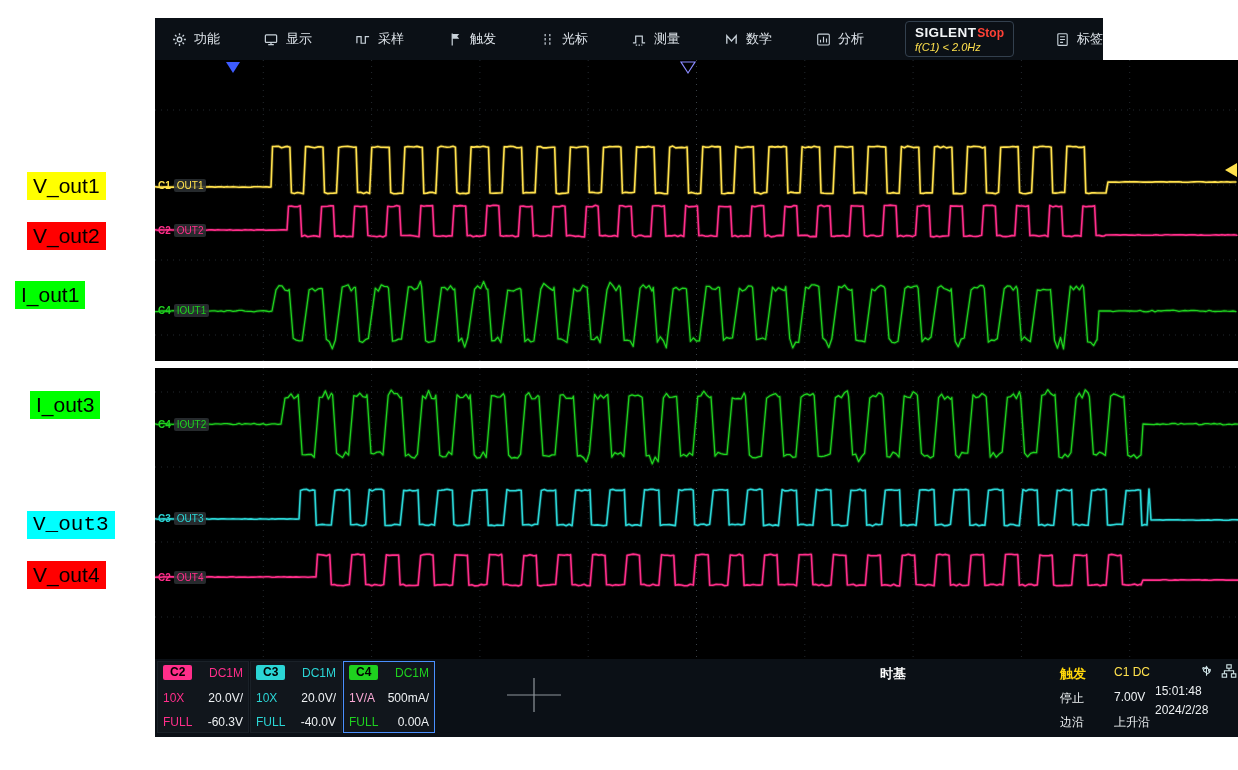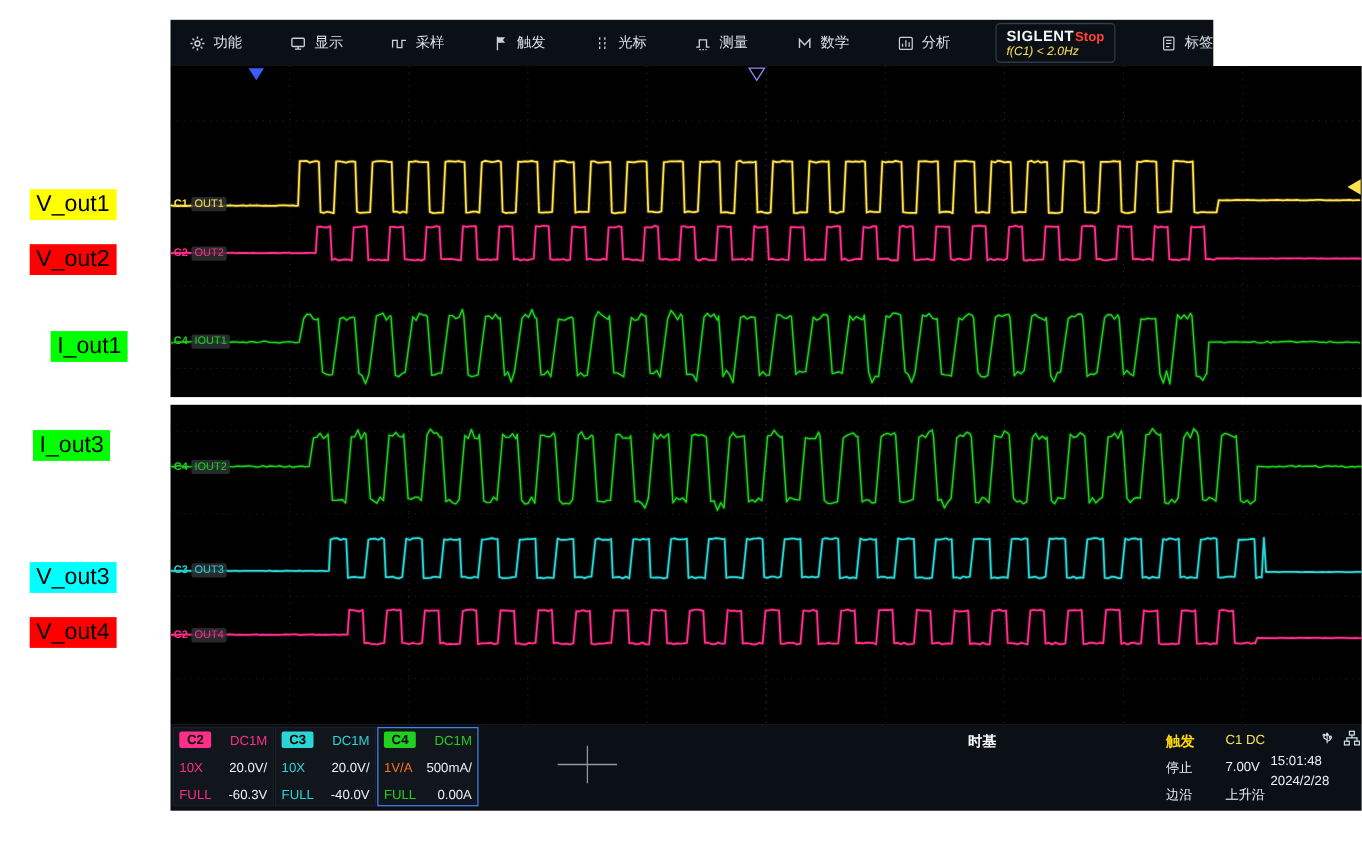--- a/index.html
+++ b/index.html
@@ -54,23 +54,23 @@
   .clock-icons{display:flex;gap:7px;justify-content:flex-end;color:#cfe3e6;height:16px;}
 </style>
 </head>
 <body>
 
 <div id="root">
 
   <div id="side-labels">
       <div class="side-label" style="left: 27px; top: 172px; background: rgb(255, 255, 0);">V_out1</div>
       <div class="side-label" style="left: 27px; top: 222px; background: rgb(255, 0, 0);">V_out2</div>
-      <div class="side-label" style="left: 46px; top: 281px; background: rgb(0, 255, 0); margin-top: 20px;">I_out1</div>
+      <div class="side-label" style="left: 15px; top: 281px; background: rgb(0, 255, 0);">I_out1</div>
       <div class="side-label" style="left: 30px; top: 391px; background: rgb(0, 255, 0);">I_out3</div>
-      <div class="side-label" style="left: 27px; top: 511px; background: rgb(0, 255, 255);">V_out3</div>
+      <div class="side-label" style="left: 27px; top: 511px; background: rgb(0, 255, 255); font-family: Liberation Mono, monospace;">V_out3</div>
       <div class="side-label" style="left: 27px; top: 561px; background: rgb(255, 0, 0);">V_out4</div>
     </div>
 
   <div class="menu-bar">
     <div id="menu-items">
         <div class="menu-item">
           <span class="menu-icon">
             <svg width="15" height="15" viewBox="0 0 16 16" fill="none" stroke="currentColor" stroke-width="1.4">
               <circle cx="8" cy="8" r="2.4"></circle>
               <path d="M8 1.2v2.2M8 12.6v2.2M1.2 8h2.2M12.6 8h2.2M3.2 3.2l1.6 1.6M11.2 11.2l1.6 1.6M12.8 3.2l-1.6 1.6M4.8 11.2l-1.6 1.6"></path>
@@ -312,21 +312,21 @@
           <span style="color: rgb(43, 213, 213);">FULL</span>
           <span class="val">-40.0V</span>
         </div>
       </div>
       <div class="ch-box selected" style="left: 188px;">
         <div class="ch-head">
           <span class="ch-chip" style="background: rgb(31, 209, 31);">C4</span>
           <span style="color: rgb(31, 209, 31);">DC1M</span>
         </div>
         <div class="ch-row">
-          <span style="color: #f97316;">1V/A</span>
+          <span style="color: #f9a8d4;">1V/A</span>
           <span class="val">500mA/</span>
         </div>
         <div class="ch-row">
           <span style="color: rgb(31, 209, 31);">FULL</span>
           <span class="val">0.00A</span>
         </div>
       </div>
     </div>
 
 </div>

